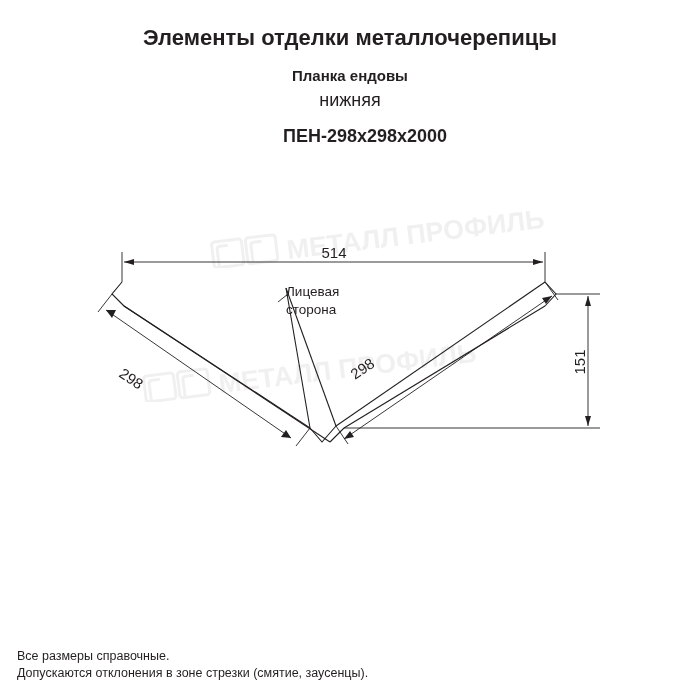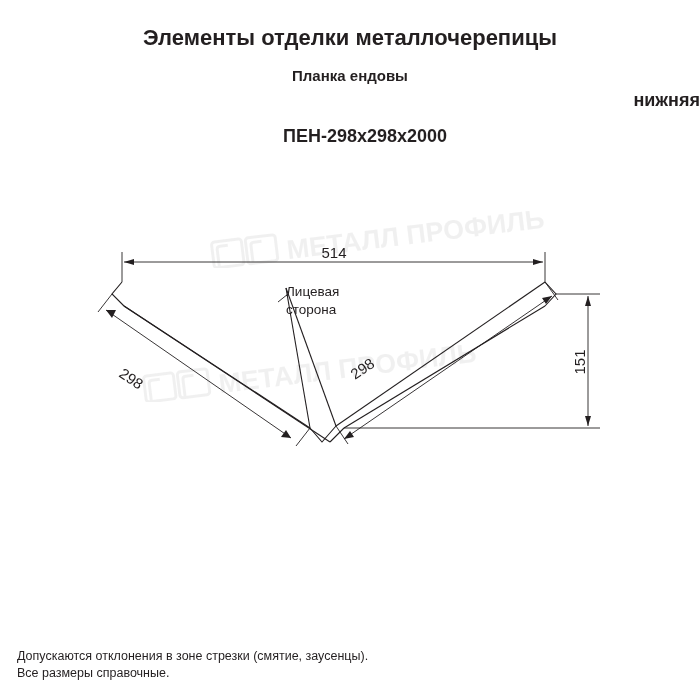--- a/index.html
+++ b/index.html
@@ -36,24 +36,23 @@
   }
   .sub-title {
     font-size: 15px;
     font-weight: bold;
     line-height: 24px;
     margin: 0;
     padding-top: 12px;
   }
   .sub-title-2 {
     font-size: 18px;
-    font-weight: bold;
+    font-weight: normal;
     line-height: 24px;
     margin: 0;
-    text-align: right;
   }
   .code-title {
     font-size: 18px;
     font-weight: bold;
     line-height: 24px;
     margin: 0;
     padding-top: 12px;
     padding-left: 30px;
   }
   .drawing-area {
@@ -191,17 +190,17 @@
       <g stroke="#231f20" stroke-width="0.9" fill="none">
         <path d="M278 112 L288 104"></path>
       </g>
       <text class="label-text" x="286" y="106">Лицевая</text>
       <text class="label-text" x="286" y="124">сторона</text>
 
     </svg>
   </div>
 
   <div class="footer">
+    <div>Все размеры справочные.</div>
     <div>Допускаются отклонения в зоне стрезки (смятие, заусенцы).</div>
-    <div>Все размеры справочные.</div>
   </div>
 
 </div>
 
 </body></html>

